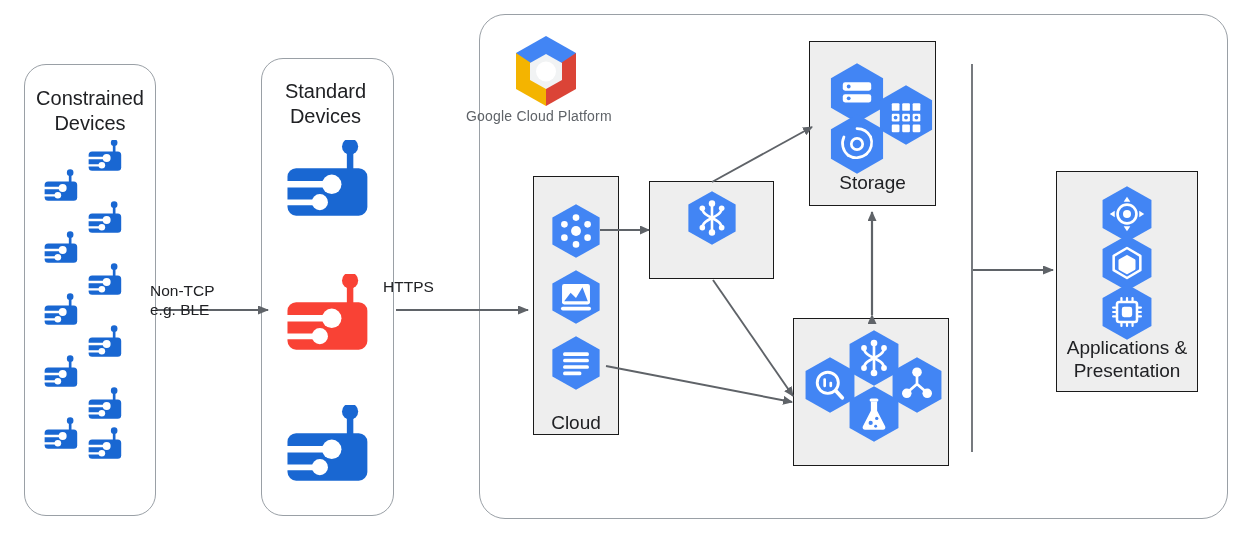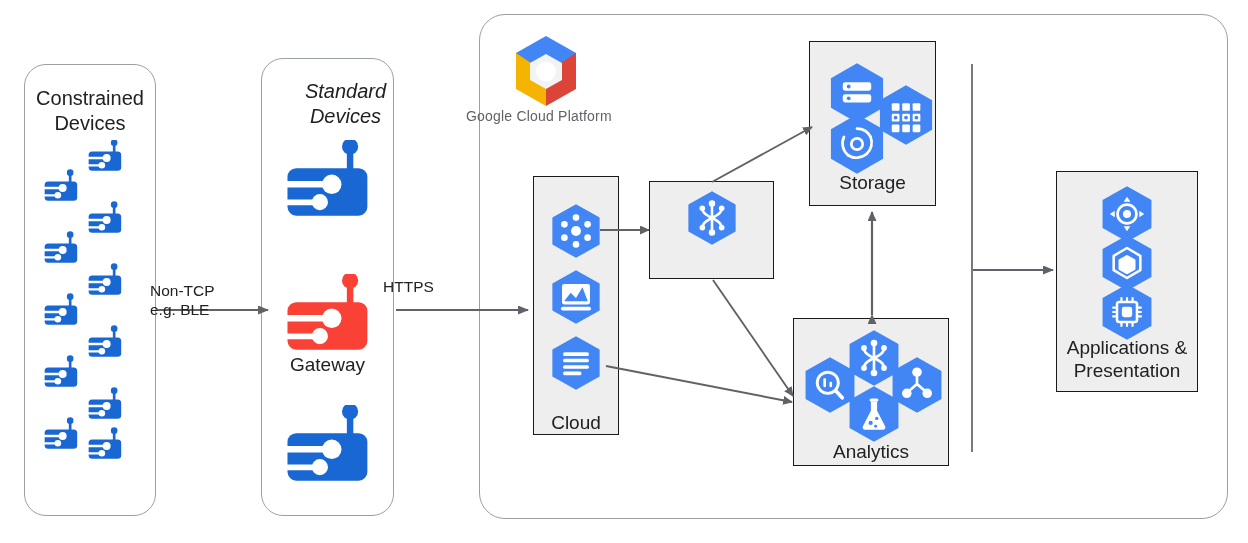--- a/index.html
+++ b/index.html
@@ -116,39 +116,38 @@
           <use href="#dev"></use>
         </g>
       <g transform="translate(58,288) scale(0.44)">
           <use href="#dev"></use>
         </g>
     </g>
   </svg>
 
   <div class="roundbox" style="left:261px;top:58px;width:133px;height:458px;"></div>
 
-  <div class="grouptitle" style="left:279px;top:79px;width:133px;font-style:italic;">Standard
+  <div class="grouptitle" style="left:259px;top:79px;width:133px;">Standard
 Devices</div>
 
   <svg class="abs" style="left:281px;top:140px;" width="95" height="80" viewBox="0 0 88 74">
     <g fill="#1967D2">
         <g transform="translate(0,0) scale(1)">
           <use href="#dev"></use>
         </g>
       </g>
   </svg>
 
   <svg class="abs" style="left:281px;top:274px;" width="95" height="80" viewBox="0 0 88 74">
     <g fill="#F94235">
         <g transform="translate(0,0) scale(1)">
           <use href="#dev"></use>
         </g>
       </g>
   </svg>
-  <div class="caption" style="left:261px;top:353px;width:133px;">Gateway</div>
 
   <svg class="abs" style="left:281px;top:405px;" width="95" height="80" viewBox="0 0 88 74">
     <g fill="#1967D2">
         <g transform="translate(0,0) scale(1)">
           <use href="#dev"></use>
         </g>
       </g>
   </svg>
 
   <div class="gcpbox" style="left:479px;top:14px;width:749px;height:505px;"></div>
@@ -270,21 +269,20 @@
     <g fill="none" stroke="#ffffff" stroke-width="2.3" stroke-linecap="round">
       <path d="M25,14 A13,13 0 0 1 36.5,21"></path>
       <path d="M36.5,21 A13,13 0 0 1 33,35.5"></path>
       <path d="M33,35.5 A13,13 0 0 1 17.5,36.5"></path>
       <path d="M17.5,36.5 A13,13 0 0 1 14,21"></path>
       <circle cx="25" cy="27" r="4.8"></circle>
     </g>
   </svg>
 
   <div class="greybox" style="left:793px;top:318px;width:156px;height:148px;"></div>
-  <div class="caption" style="left:793px;top:440px;width:156px;">Analytics</div>
 
   <svg class="abs" style="left:845px;top:328px;" width="58" height="60" viewBox="0 0 50 54">
     <g fill="#4285F4">
         <use href="#hexshape"></use>
       </g>
     <g stroke="#ffffff" stroke-width="2.4" fill="none" stroke-linecap="round">
       <path d="M25,13 L25,41"></path>
       <path d="M16,18 C16,27 34,27 34,36"></path>
       <path d="M34,18 C34,27 16,27 16,36"></path>
     </g>

